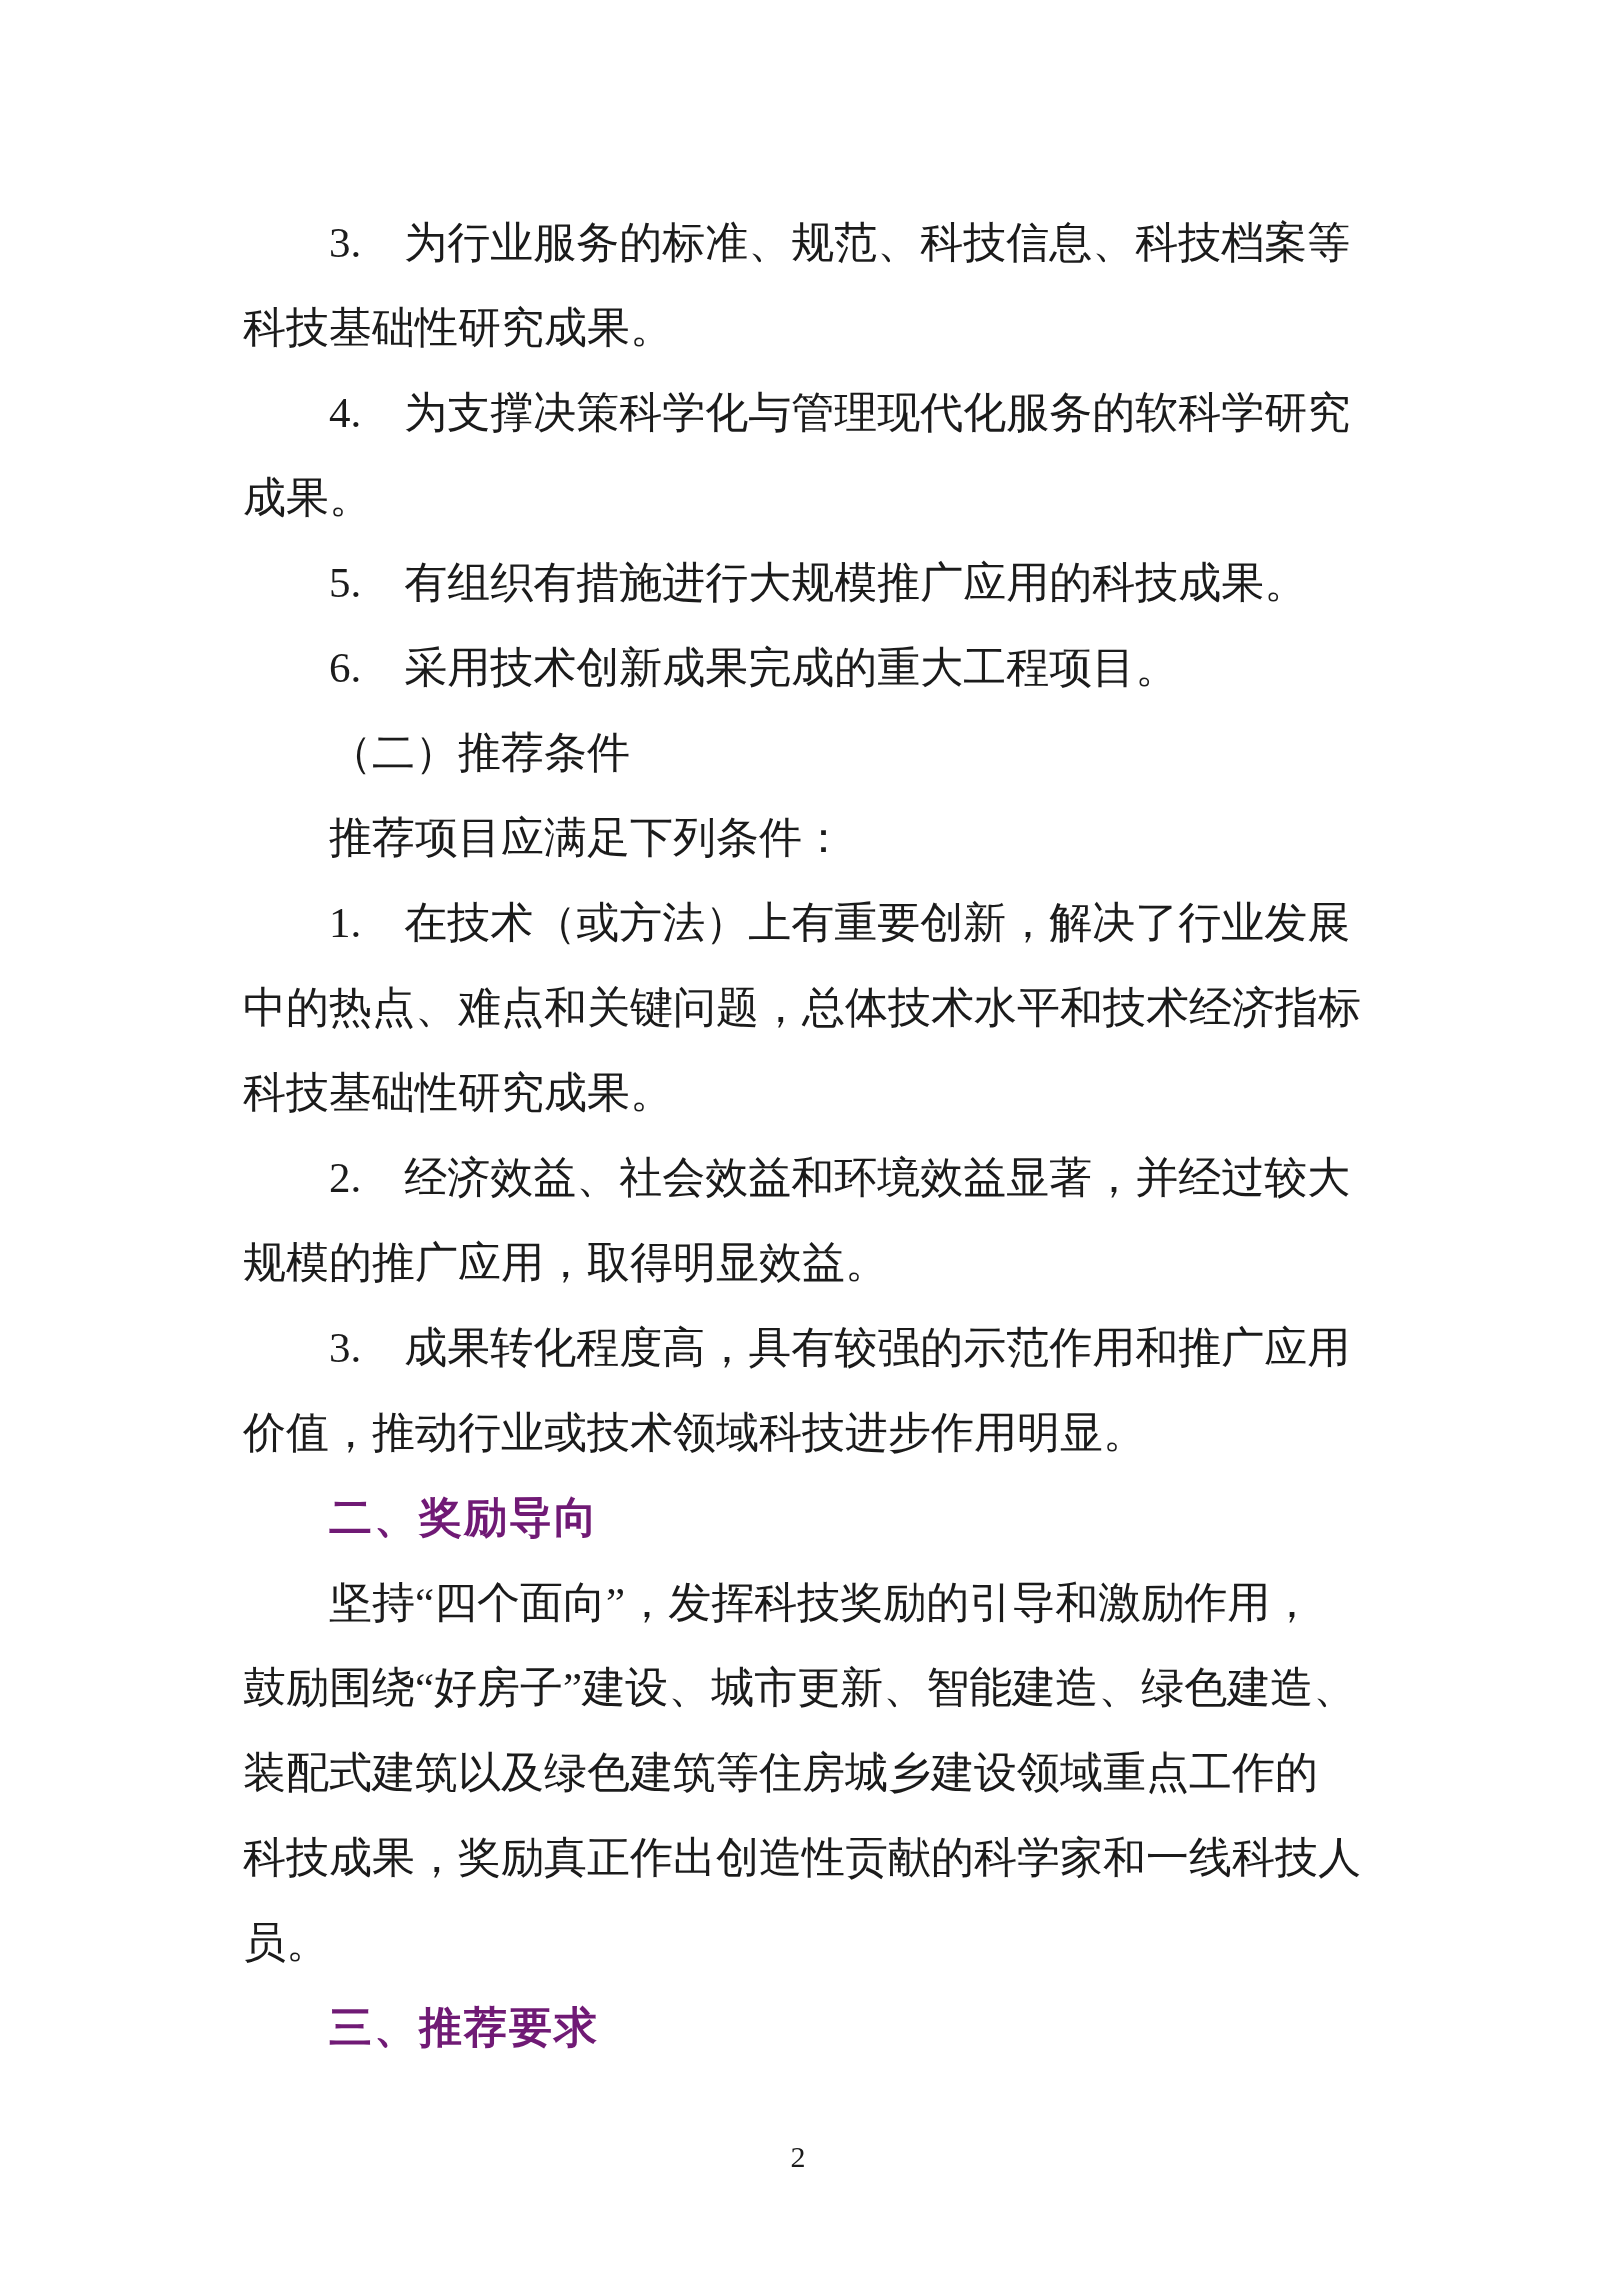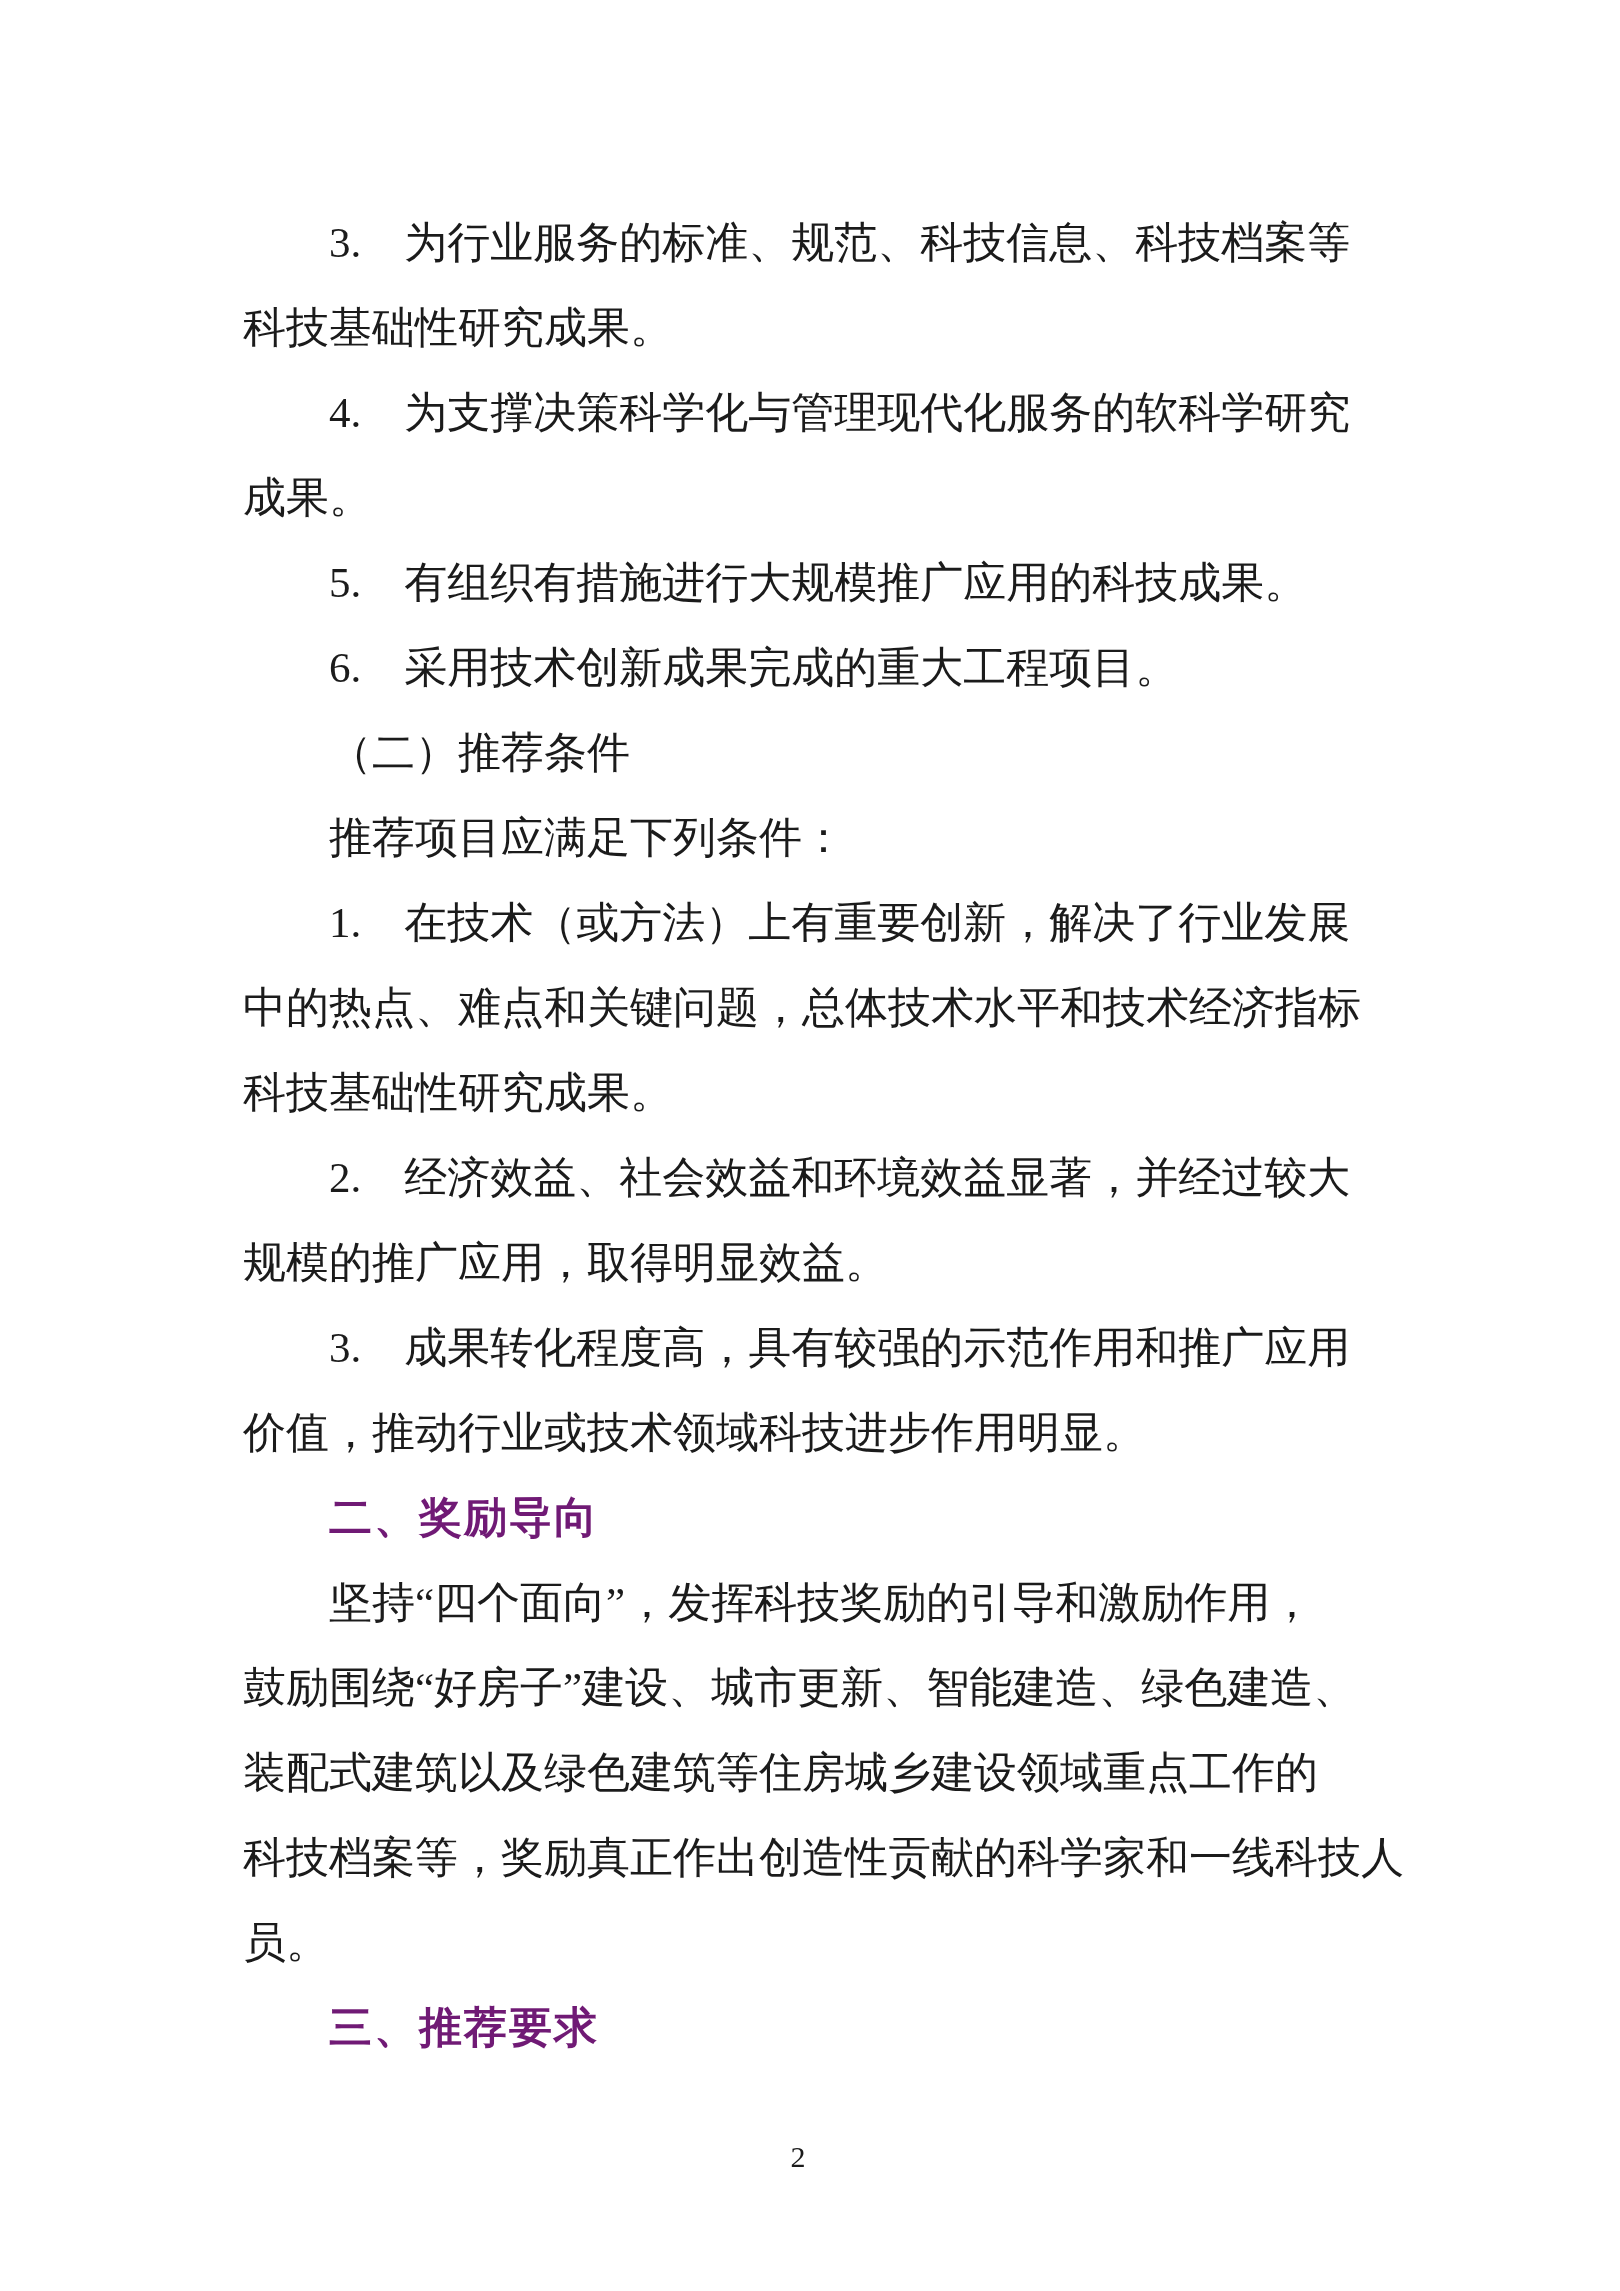--- a/index.html
+++ b/index.html
@@ -68,19 +68,19 @@
     <div class="line">中的热点、难点和关键问题，总体技术水平和技术经济指标</div>
     <div class="line">科技基础性研究成果。</div>
     <div class="line indent">2.　经济效益、社会效益和环境效益显著，并经过较大</div>
     <div class="line">规模的推广应用，取得明显效益。</div>
     <div class="line indent">3.　成果转化程度高，具有较强的示范作用和推广应用</div>
     <div class="line">价值，推动行业或技术领域科技进步作用明显。</div>
     <div class="line indent heading">二、奖励导向</div>
     <div class="line indent">坚持“四个面向”，发挥科技奖励的引导和激励作用，</div>
     <div class="line">鼓励围绕“好房子”建设、城市更新、智能建造、绿色建造、</div>
     <div class="line">装配式建筑以及绿色建筑等住房城乡建设领域重点工作的</div>
-    <div class="line">科技档案等，奖励真正作出创造性贡献的科学家和一线科技人</div>
+    <div class="line">科技成果，奖励真正作出创造性贡献的科学家和一线科技人</div>
     <div class="line">员。</div>
     <div class="line indent heading">三、推荐要求</div>
   </div>
   <div class="page-number">2</div>
 </div>
 
 
 </body></html>

